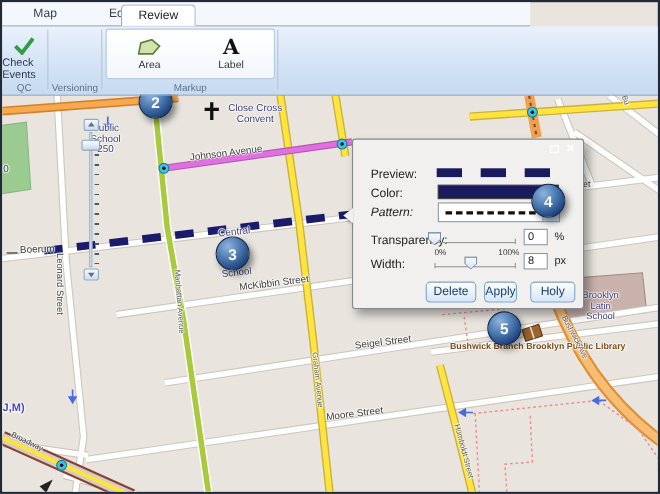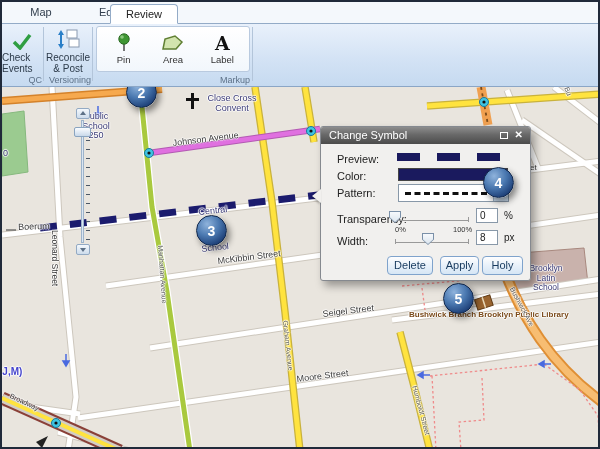--- a/index.html
+++ b/index.html
@@ -1,32 +1,32 @@
 <!DOCTYPE html>
 <html><head>
 <meta charset="utf-8">
 <style>
   html,body{margin:0;padding:0;background:#555;}
   *{box-sizing:border-box;}
   .window{position:relative;width:600px;height:449px;border:2px solid #202a3a;overflow:hidden;
     font-family:"Liberation Sans",sans-serif;background:#e9e5de;}
   
-  .tabbar{position:absolute;left:0;top:0;width:596px;height:22px;background:#f4f8fc;
+  .tabbar{position:absolute;left:0;top:0;width:480px;height:22px;background:#f4f8fc;
     border-bottom:1px solid #93abc7;z-index:10;}
   .tab-plain{position:absolute;top:4px;font-size:11px;color:#33404f;cursor:default;}
   .tab-active{position:absolute;left:108px;top:2px;width:68px;height:20px;background:#fff;
     border:1px solid #93abc7;border-bottom:1px solid #fff;border-radius:4px 4px 0 0;
     font-size:11px;color:#222;text-align:center;padding-top:3px;z-index:11;}
   
   .ribbon{position:absolute;left:0;top:22px;width:596px;height:63px;z-index:9;
     background:linear-gradient(#e9f1fb,#d4e3f5 55%,#c6daf0);border-bottom:1px solid #8ba6c6;}
   .rsep{position:absolute;top:3px;height:54px;width:1px;background:#b3c5da;}
   .bigbtn{position:absolute;top:2px;text-align:center;font-size:10px;color:#2c3a49;line-height:11px;cursor:default;}
   .bigbtn .ic{height:24px;display:flex;align-items:flex-end;justify-content:center;margin-bottom:2px;}
-  .grouplabel{position:absolute;bottom:1px;font-size:9px;color:#5d7187;text-align:right;}
+  .grouplabel{position:absolute;bottom:1px;font-size:9px;color:#5d7187;text-align:center;}
   .mkpanel{position:absolute;left:94px;top:2px;width:154px;height:46px;border:1px solid #b9cadf;border-radius:3px;
     background:linear-gradient(#ffffff,#f2f7fc);display:flex;align-items:center;justify-content:space-around;padding:1px 2px;}
   .mkbtn{width:34px;height:42px;text-align:center;font-size:9.5px;color:#333;border:1px solid transparent;border-radius:3px;padding-top:3px;}
   .mkbtn .ic{height:22px;display:flex;align-items:center;justify-content:center;}
   .mkbtn.sel{background:linear-gradient(#cfe2f6,#aecdef);border:1px solid #74a0d6;}
   .aglyph{font-family:"DejaVu Serif","Liberation Serif",serif;font-weight:bold;font-size:19px;color:#111;line-height:19px;}
   
   .mapbg{position:absolute;left:0;top:85px;width:596px;height:360px;background:#e9e5de;z-index:0;}
   svg.map{position:absolute;left:0;top:0;z-index:1;}
   .lbl{position:absolute;z-index:3;pointer-events:none;
@@ -253,46 +253,24 @@
       <div class="ic">
         <svg width="20" height="18">
             <path d="M2,10 L8,16 L18,3" stroke="#2f9e42" stroke-width="3.5" fill="none"></path>
           </svg>
       </div>
       <div style="white-space:normal;width:24px;">Check Events</div>
     </div>
     <div class="grouplabel" style="left:0;width:40px;">QC</div>
     <div class="rsep" style="left:41px;"></div>
 
-    <div class="bigbtn" style="left:43px;width:46px;">
-      <div class="ic">
-        <svg width="24" height="21">
-          <rect x="11" y="1" width="10" height="8" fill="#fff" stroke="#8a9ab0"></rect>
-          <rect x="13" y="10" width="10" height="8" fill="#fff" stroke="#8a9ab0"></rect>
-          <line x1="5" y1="3" x2="5" y2="18" stroke="#2a7fc8" stroke-width="2"></line>
-          <polygon points="2,6 5,1 8,6" fill="#2a7fc8"></polygon>
-            <polygon points="2,15 5,20 8,15" fill="#2a7fc8"></polygon>
-        </svg>
-      </div>
-      <div style="white-space:normal;width:46px;">Reconcile &amp; Post</div>
-    </div>
     <div class="grouplabel" style="left:43px;width:46px;">Versioning</div>
     <div class="rsep" style="left:90px;"></div>
 
     <div class="mkpanel">
-      <div class="mkbtn">
-        <div class="ic">
-          <svg width="16" height="20">
-            <line x1="8" y1="10" x2="8" y2="18" stroke="#4a4a4a" stroke-width="1.5"></line>
-            <circle cx="8" cy="6" r="5.2" fill="#3f9633" stroke="#2c6b24"></circle>
-            <circle cx="6" cy="4" r="1.8" fill="#8cc77e"></circle>
-          </svg>
-        </div>
-        <div>Pin</div>
-      </div>
       <div class="mkbtn">
         <div class="ic">
           <svg width="22" height="16">
               <polygon points="1,14 3,4 13,1 20,7 14,14" fill="#d2e4ae" stroke="#5f7f33" stroke-width="1.5"></polygon>
             </svg>
         </div>
         <div>Area</div>
       </div>
       <div class="mkbtn">
         <div class="ic">
@@ -300,35 +278,34 @@
           </div>
         <div>Label</div>
       </div>
     </div>
     <div class="grouplabel" style="left:94px;width:154px;">Markup</div>
     <div class="rsep" style="left:250px;"></div>
   </div>
 
   <div class="dialog">
     <div class="dlg-pointer"></div>
-    <div class="dlg-title">Change Symbol</div>
     <div class="dlg-max"></div>
     <div class="dlg-x">✕</div>
 
     <div class="dlbl" style="top:26px;">Preview:</div>
     <div class="dash3">
         <div></div>
         <div></div>
         <div></div>
       </div>
 
     <div class="dlbl" style="top:43px;">Color:</div>
     <div class="swatch"></div>
 
-    <div class="dlbl" style="top:60px;">Pattern:</div>
+    <div class="dlbl" style="top:60px;font-style:italic;">Pattern:</div>
     <div class="combo">
       <div class="pat">
           <div></div>
         </div>
       <div class="dd">
           <div class="dd-tri"></div>
         </div>
     </div>
 
     <div class="dlbl" style="top:86px;">Transparency:</div>
@@ -353,21 +330,21 @@
         <div class="tR"></div>
     </div>
     <div class="shandle" style="left:101px;top:106px;">
         <div class="o"></div>
         <div class="i"></div>
       </div>
     <div class="val" style="left:155px;top:103px;">8</div>
     <div class="unit" style="left:183px;top:105px;">px</div>
 
     <div class="dlgbtn" style="left:66px;width:46px;">Delete</div>
-    <div class="dlgbtn" style="left:119px;width:39px;">Apply</div>
+    <div class="dlgbtn" style="left:119px;width:30px;">Apply</div>
     <div class="dlgbtn" style="left:161px;width:41px;">Holy</div>
   </div>
 
   <div class="callout" style="left:124px;top:75px;">2</div>
   <div class="callout" style="left:194px;top:213px;">3</div>
   <div class="callout" style="left:481px;top:165px;">4</div>
   <div class="callout" style="left:441px;top:281px;">5</div>
 
 </div>
 

